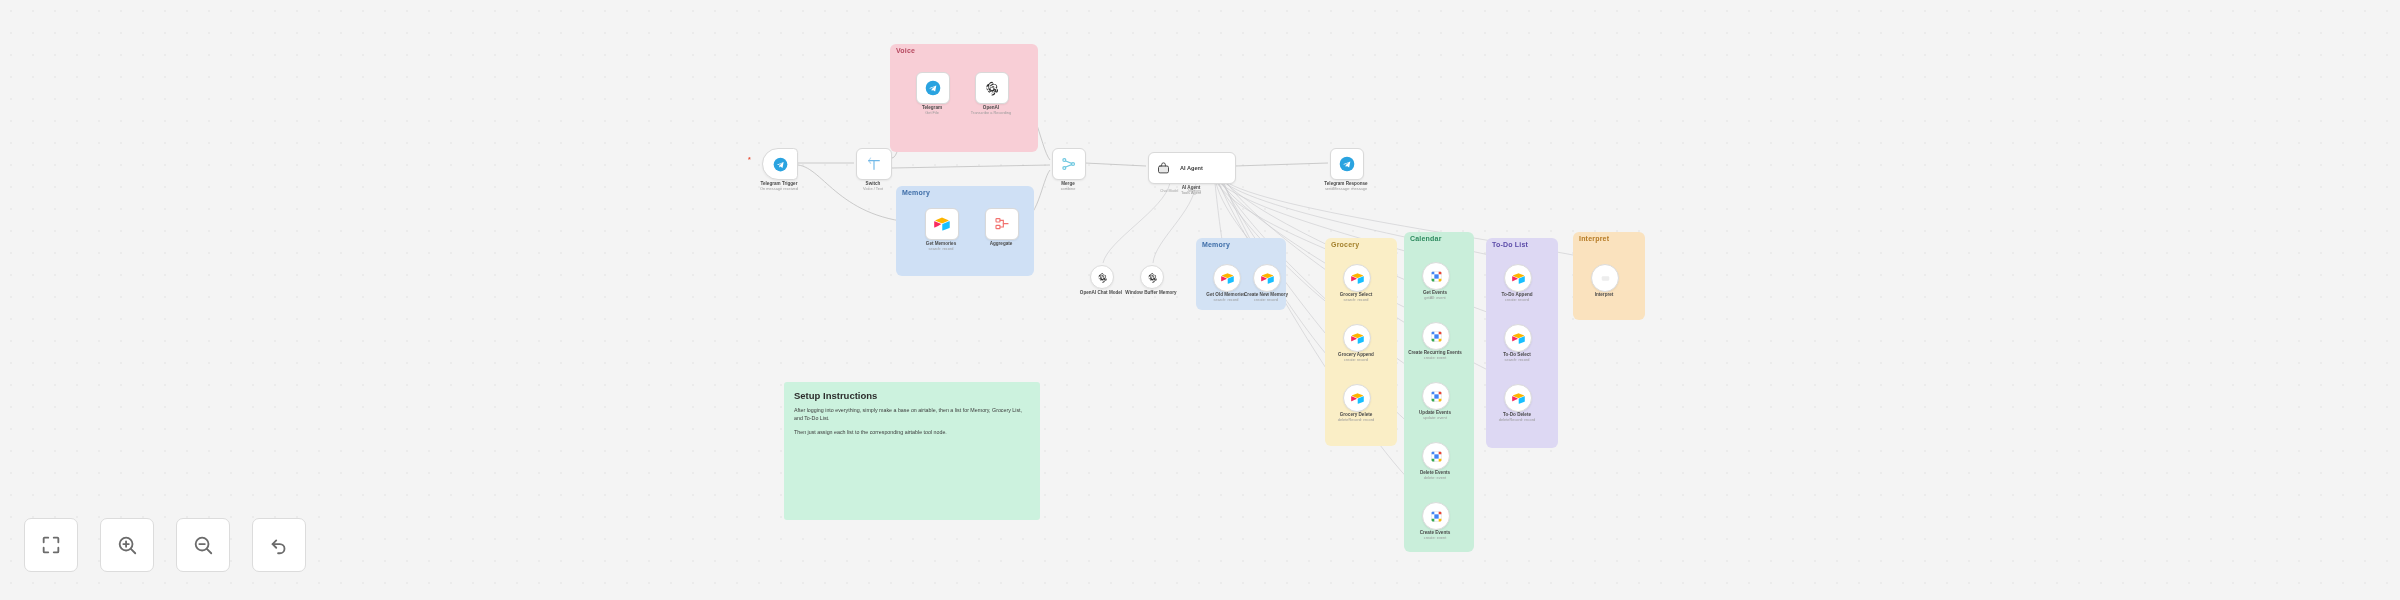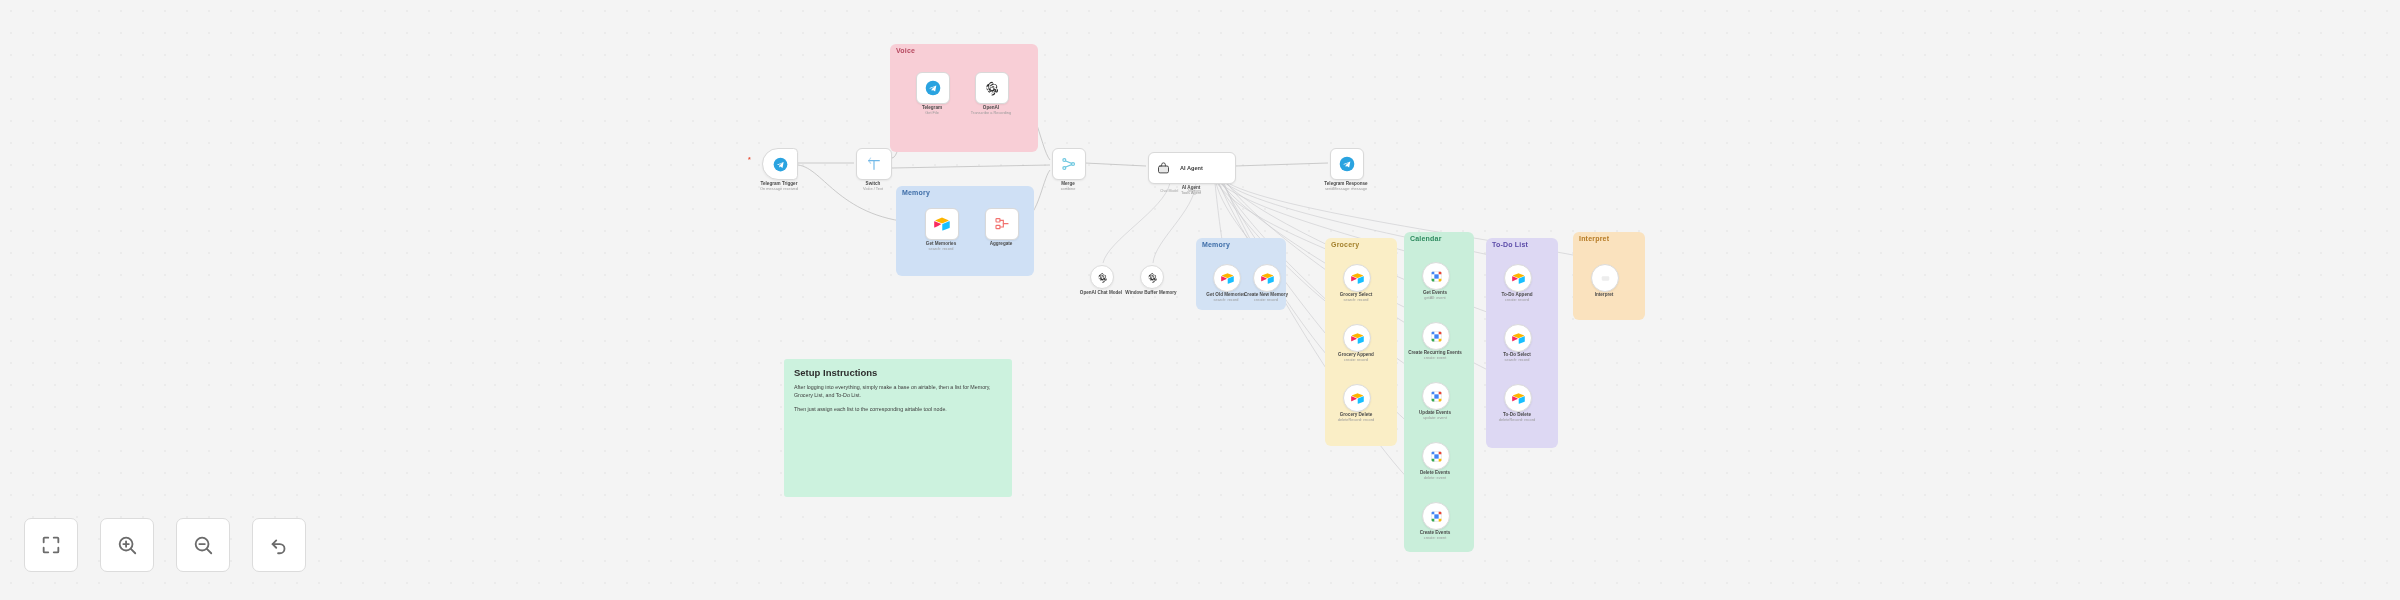--- a/index.html
+++ b/index.html
@@ -348,21 +348,21 @@
       <div class="nlabel" style="left: 1517px; top: 412px;">To-Do Delete</div>
       <div class="nsub" style="left: 1517px; top: 418px;">deleteRecord: record</div>
       <div class="circnode" style="left: 1591px; top: 264px;">
         <svg width="13" height="13" viewBox="0 0 24 24">
         <rect x="5" y="8" width="14" height="8" rx="2" fill="#ededed"></rect>
         </svg>
       </div>
       <div class="nlabel" style="left: 1604px; top: 292px;">Interpret</div>
     </div>
 
-  <div class="sticky" id="sticky-note" style="left: 784px; top: 359px; width: 228px; height: 138px;">
+  <div class="sticky" id="sticky-note" style="left: 784px; top: 382px; width: 256px; height: 138px;">
     <h3>Setup Instructions</h3>
     <p>After logging into everything, simply make a base on airtable, then a list for Memory, Grocery List, and To-Do List.</p>
     <p>Then just assign each list to the corresponding airtable tool node.</p>
   </div>
 
   <div class="controls">
     <div class="ctrl" title="Zoom to fit">
       <svg width="22" height="22" viewBox="0 0 24 24" fill="none" stroke="#6b6b6b" stroke-width="2" stroke-linecap="round">
         <path d="M4 9V5a1 1 0 0 1 1-1h4"></path>
           <path d="M20 9V5a1 1 0 0 0-1-1h-4"></path>

